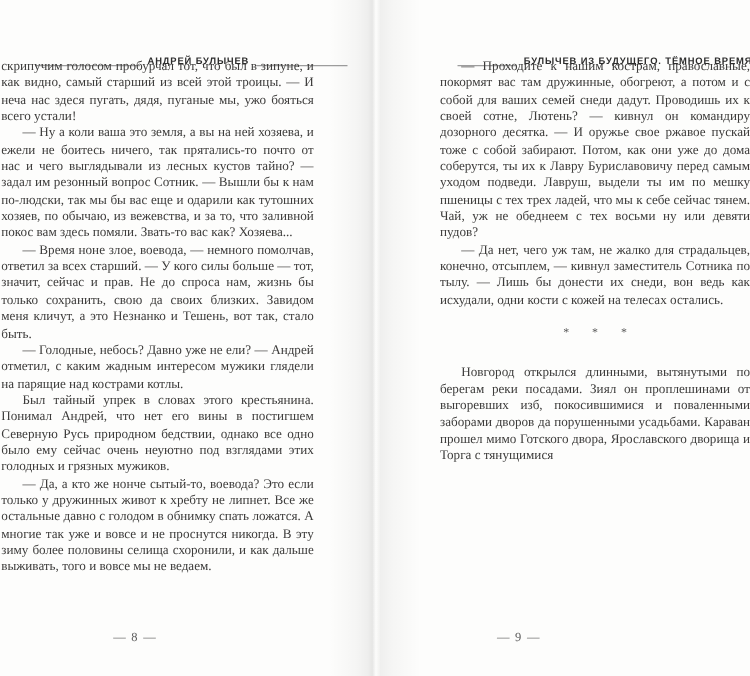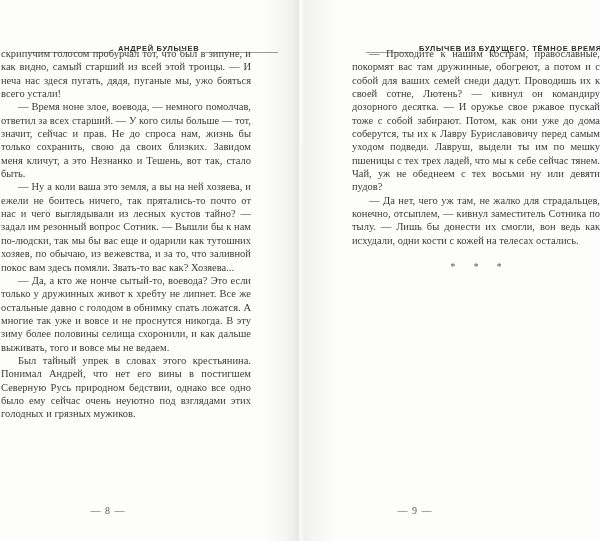--- a/index.html
+++ b/index.html
@@ -82,37 +82,39 @@
 <div class="spread">
 
   <section class="page page-left">
     <header class="running-head">
       <span class="rule rule-l"></span>
       <span>АНДРЕЙ БУЛЫЧЕВ</span>
       <span class="rule rule-r"></span>
     </header>
     <div class="body-text">
       <p class="noindent">скрипучим голосом пробурчал тот, что был в зипуне, и как видно, самый старший из всей этой троицы. — И неча нас здеся пугать, дядя, пуганые мы, ужо бояться всего устали!</p>
+      <p class="indent">— Ну а коли ваша это земля, а вы на ней хозяева, и ежели не боитесь ничего, так прятались-то почто от нас и чего выглядывали из лесных кустов тайно? — задал им резонный вопрос Сотник. — Вышли бы к нам по-людски, так мы бы вас еще и одарили как тутошних хозяев, по обычаю, из вежевства, и за то, что заливной покос вам здесь помяли. Звать-то вас как? Хозяева...</p>
       <p class="indent">— Время ноне злое, воевода, — немного помолчав, ответил за всех старший. — У кого силы больше — тот, значит, сейчас и прав. Не до спроса нам, жизнь бы только сохранить, свою да своих близких. Завидом меня кличут, а это Незнанко и Тешень, вот так, стало быть.</p>
-      <p class="indent">— Ну а коли ваша это земля, а вы на ней хозяева, и ежели не боитесь ничего, так прятались-то почто от нас и чего выглядывали из лесных кустов тайно? — задал им резонный вопрос Сотник. — Вышли бы к нам по-людски, так мы бы вас еще и одарили как тутошних хозяев, по обычаю, из вежевства, и за то, что заливной покос вам здесь помяли. Звать-то вас как? Хозяева...</p>
+      <p class="indent">— Голодные, небось? Давно уже не ели? — Андрей отметил, с каким жадным интересом мужики глядели на парящие над кострами котлы.</p>
+      <p class="indent">Был тайный упрек в словах этого крестьянина. Понимал Андрей, что нет его вины в постигшем Северную Русь природном бедствии, однако все одно было ему сейчас очень неуютно под взглядами этих голодных и грязных мужиков.</p>
       <p class="indent">— Да, а кто же нонче сытый-то, воевода? Это если только у дружинных живот к хребту не липнет. Все же остальные давно с голодом в обнимку спать ложатся. А многие так уже и вовсе и не проснутся никогда. В эту зиму более половины селища схоронили, и как дальше выживать, того и вовсе мы не ведаем.</p>
-      <p class="indent">Был тайный упрек в словах этого крестьянина. Понимал Андрей, что нет его вины в постигшем Северную Русь природном бедствии, однако все одно было ему сейчас очень неуютно под взглядами этих голодных и грязных мужиков.</p>
     </div>
     <footer class="folio">— 8 —</footer>
   </section>
 
   <section class="page page-right">
     <header class="running-head">
       <span class="rule rule-l"></span>
       <span>БУЛЫЧЕВ ИЗ БУДУЩЕГО. ТЁМНОЕ ВРЕМЯ</span>
       <span class="rule rule-r"></span>
     </header>
     <div class="body-text">
       <p class="indent">— Проходите к нашим кострам, православные, покормят вас там дружинные, обогреют, а потом и с собой для ваших семей снеди дадут. Проводишь их к своей сотне, Лютень? — кивнул он командиру дозорного десятка. — И оружье свое ржавое пускай тоже с собой забирают. Потом, как они уже до дома соберутся, ты их к Лавру Буриславовичу перед самым уходом подведи. Лавруш, выдели ты им по мешку пшеницы с тех трех ладей, что мы к себе сейчас тянем. Чай, уж не обеднеем с тех восьми ну или девяти пудов?</p>
-      <p class="indent">— Да нет, чего уж там, не жалко для страдальцев, конечно, отсыплем, — кивнул заместитель Сотника по тылу. — Лишь бы донести их смогли, вон ведь как исхудали, одни кости с кожей на телесах остались.</p>
+      <p class="indent">— Да нет, чего уж там, не жалко для страдальцев, конечно, отсыплем, — кивнул заместитель Сотника по тылу. — Лишь бы донести их снеди, вон ведь как исхудали, одни кости с кожей на телесах остались.</p>
       <div class="separator">* * *</div>
+      <p class="indent">Новгород открылся длинными, вытянутыми по берегам реки посадами. Зиял он проплешинами от выгоревших изб, покосившимися и поваленными заборами дворов да порушенными усадьбами. Караван прошел мимо Готского двора, Ярославского дворища и Торга с тянущимися</p>
     </div>
     <footer class="folio">— 9 —</footer>
   </section>
 
   <div class="gutter"></div>
 
 </div>
 
 </body></html>

